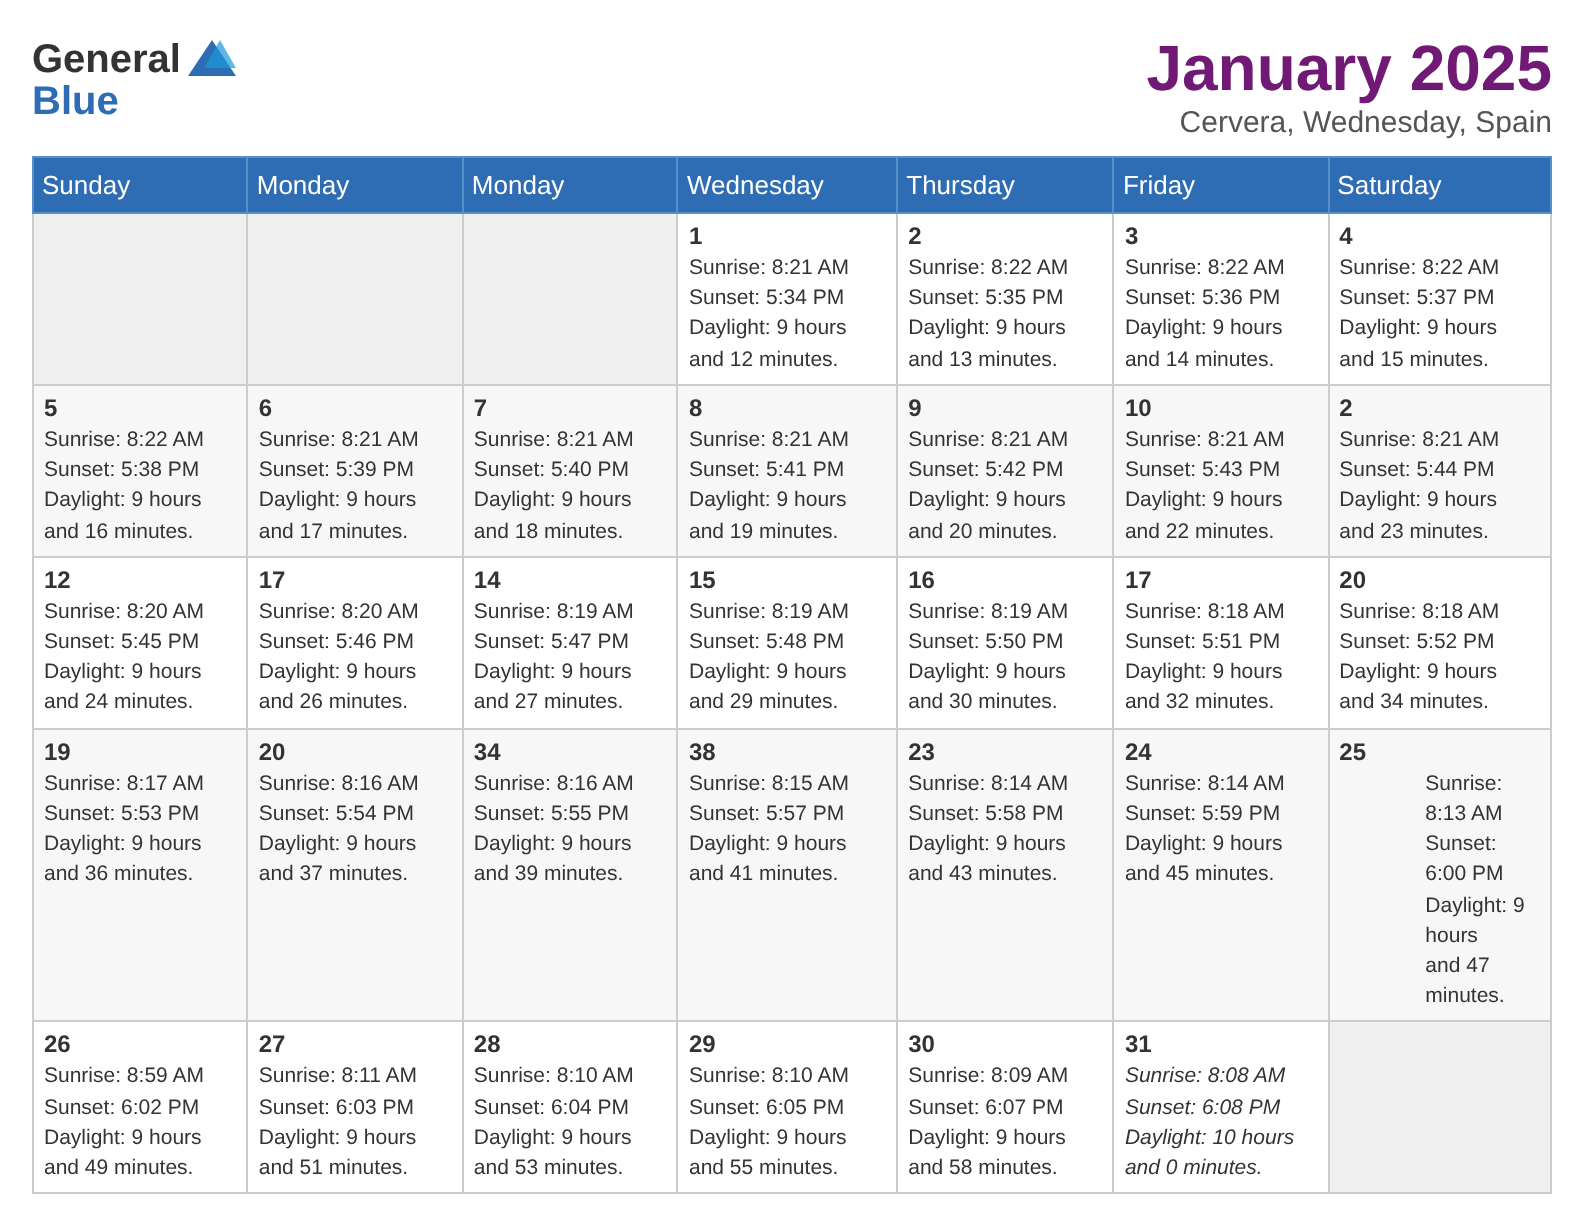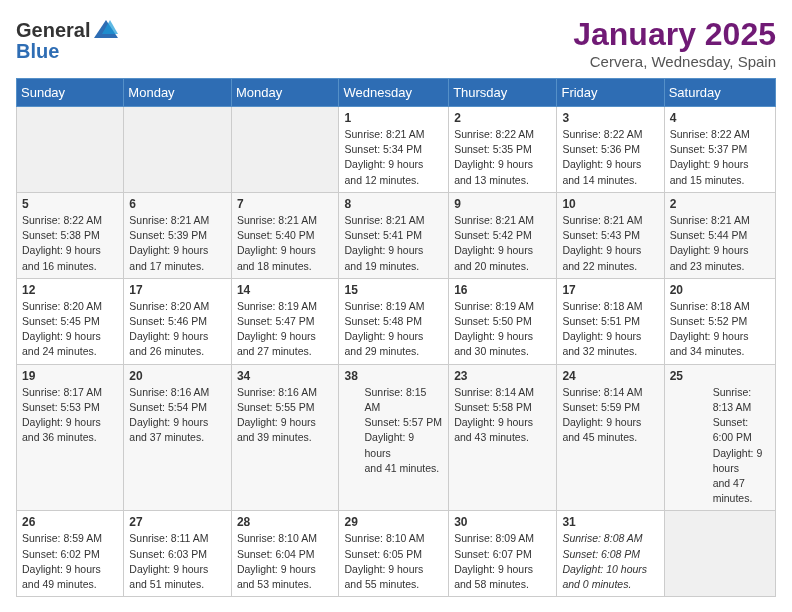--- a/index.html
+++ b/index.html
@@ -272,21 +272,21 @@
           </td>
           <td>
             <div class="day-num">34</div>
             <div class="day-info" style="white-space: pre-line;">Sunrise: 8:16 AM
 Sunset: 5:55 PM
 Daylight: 9 hours
 and 39 minutes.</div>
           </td>
           <td>
             <div class="day-num">38</div>
-            <div class="day-info" style="white-space: pre-line; margin-left: 20px;">Sunrise: 8:15 AM
+            <div class="day-info" style="white-space: pre-line;">Sunrise: 8:15 AM
 Sunset: 5:57 PM
 Daylight: 9 hours
 and 41 minutes.</div>
           </td>
           <td>
             <div class="day-num">23</div>
             <div class="day-info" style="white-space: pre-line;">Sunrise: 8:14 AM
 Sunset: 5:58 PM
 Daylight: 9 hours
 and 43 minutes.</div>

